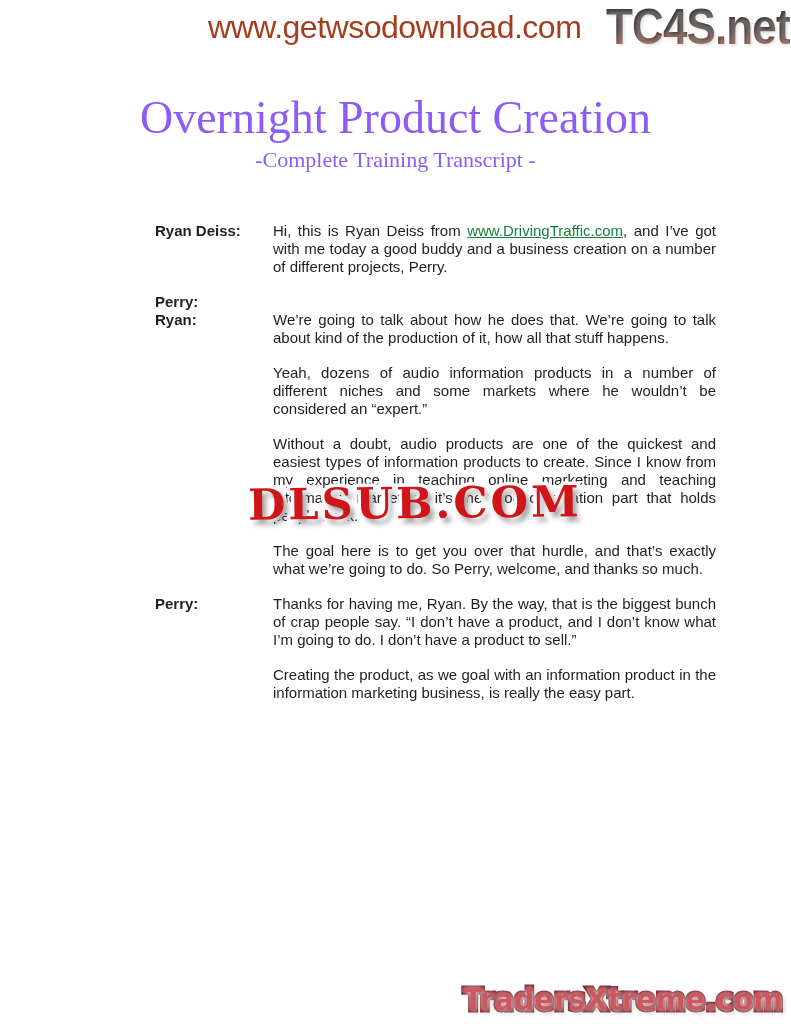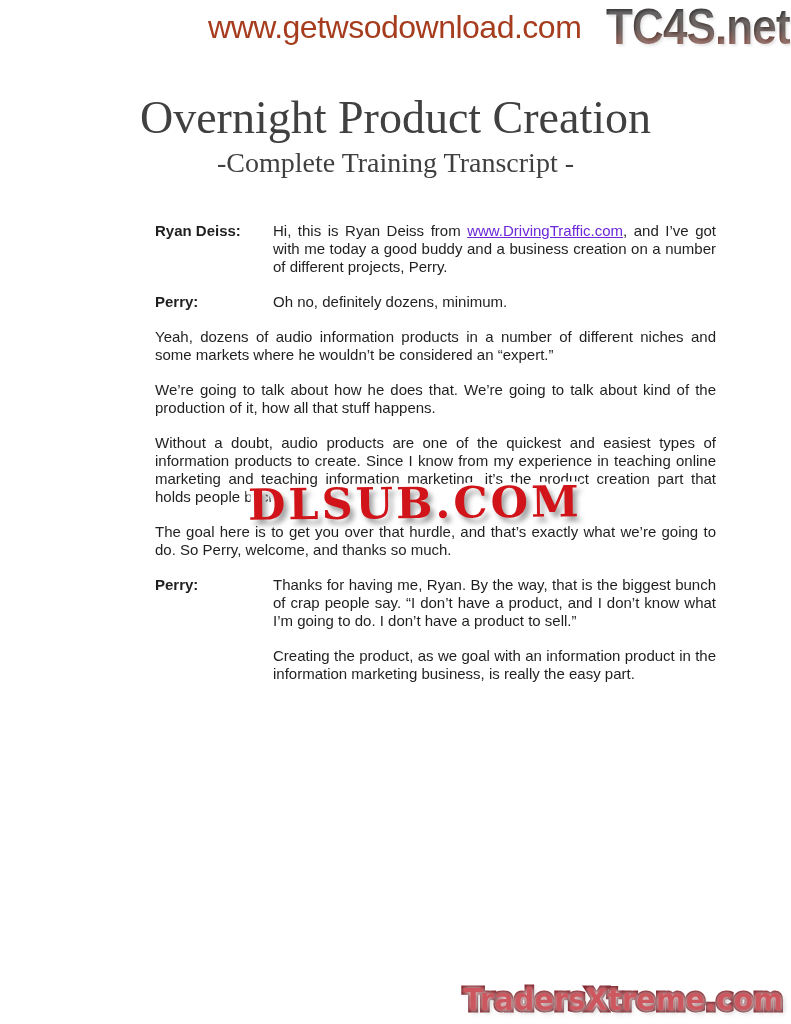--- a/index.html
+++ b/index.html
@@ -39,40 +39,40 @@
     color: transparent;
     -webkit-text-fill-color: transparent;
     text-shadow: 2px 2px 3px rgba(180,180,180,0.35);
   }
 
   
   .title-block {
     position: absolute; top: 92px; left: 0; width: 100%;
     text-align: center;
     font-family: "Liberation Serif", serif;
-    color: #404040;
+    color: #8b5cf6;
   }
   .title-main { font-size: 46px; line-height: 1.12; letter-spacing: 0px; }
-  .title-sub  { font-size: 28px; margin-top: 3px; }
+  .title-sub  { font-size: 22px; margin-top: 3px; }
 
   
   .transcript {
     position: absolute; top: 222px; left: 115px; width: 561px;
     font-size: 15px; line-height: 18px;
     color: #1f1f1f;
     margin-left: 40px;
   }
   .block { display: flex; }
   .speaker {
     flex: 0 0 118px; width: 118px;
     font-weight: bold;
   }
   .body-col { flex: 1; text-align: justify; }
   .body-col p { margin: 0 0 17px 0; }
-  a.doc-link { color: #6d28d9; text-decoration: underline; cursor: pointer; }
+  a.doc-link { color: #15803d; text-decoration: underline; cursor: pointer; }
 
   
   .wm-center {
     position: absolute; left: 248px; top: 482px;
     font-family: "DejaVu Serif", serif;
     font-weight: bold;
     font-size: 43px;
     line-height: 1;
     letter-spacing: 3px;
     color: #d01419;
@@ -117,29 +117,27 @@
 
     <div class="block">
       <div class="speaker">Ryan Deiss:</div>
       <div class="body-col">
         <p><span>Hi, this is Ryan Deiss from </span><a class="doc-link">www.DrivingTraffic.com</a><span>, and I’ve got with me today a good buddy and a business creation on a number of different projects, Perry.</span></p>
       </div>
     </div>
 
     <div class="block">
       <div class="speaker">Perry:</div>
-      <div class="body-col">
-        <p>Oh no, definitely dozens, minimum.</p>
-      </div>
     </div>
 
     <div class="block">
+      <div class="speaker">Ryan:</div>
       <div class="body-col">
+        <p>We’re going to talk about how he does that. We’re going to talk about kind of the production of it, how all that stuff happens.</p>
         <p>Yeah, dozens of audio information products in a number of different niches and some markets where he wouldn’t be considered an “expert.”</p>
-        <p>We’re going to talk about how he does that. We’re going to talk about kind of the production of it, how all that stuff happens.</p>
         <p>Without a doubt, audio products are one of the quickest and easiest types of information products to create. Since I know from my experience in teaching online marketing and teaching information marketing, it’s the product creation part that holds people back.</p>
         <p>The goal here is to get you over that hurdle, and that’s exactly what we’re going to do. So Perry, welcome, and thanks so much.</p>
       </div>
     </div>
 
     <div class="block">
       <div class="speaker">Perry:</div>
       <div class="body-col">
         <p>Thanks for having me, Ryan. By the way, that is the biggest bunch of crap people say. “I don’t have a product, and I don’t know what I’m going to do. I don’t have a product to sell.”</p>
         <p>Creating the product, as we goal with an information product in the information marketing business, is really the easy part.</p>

